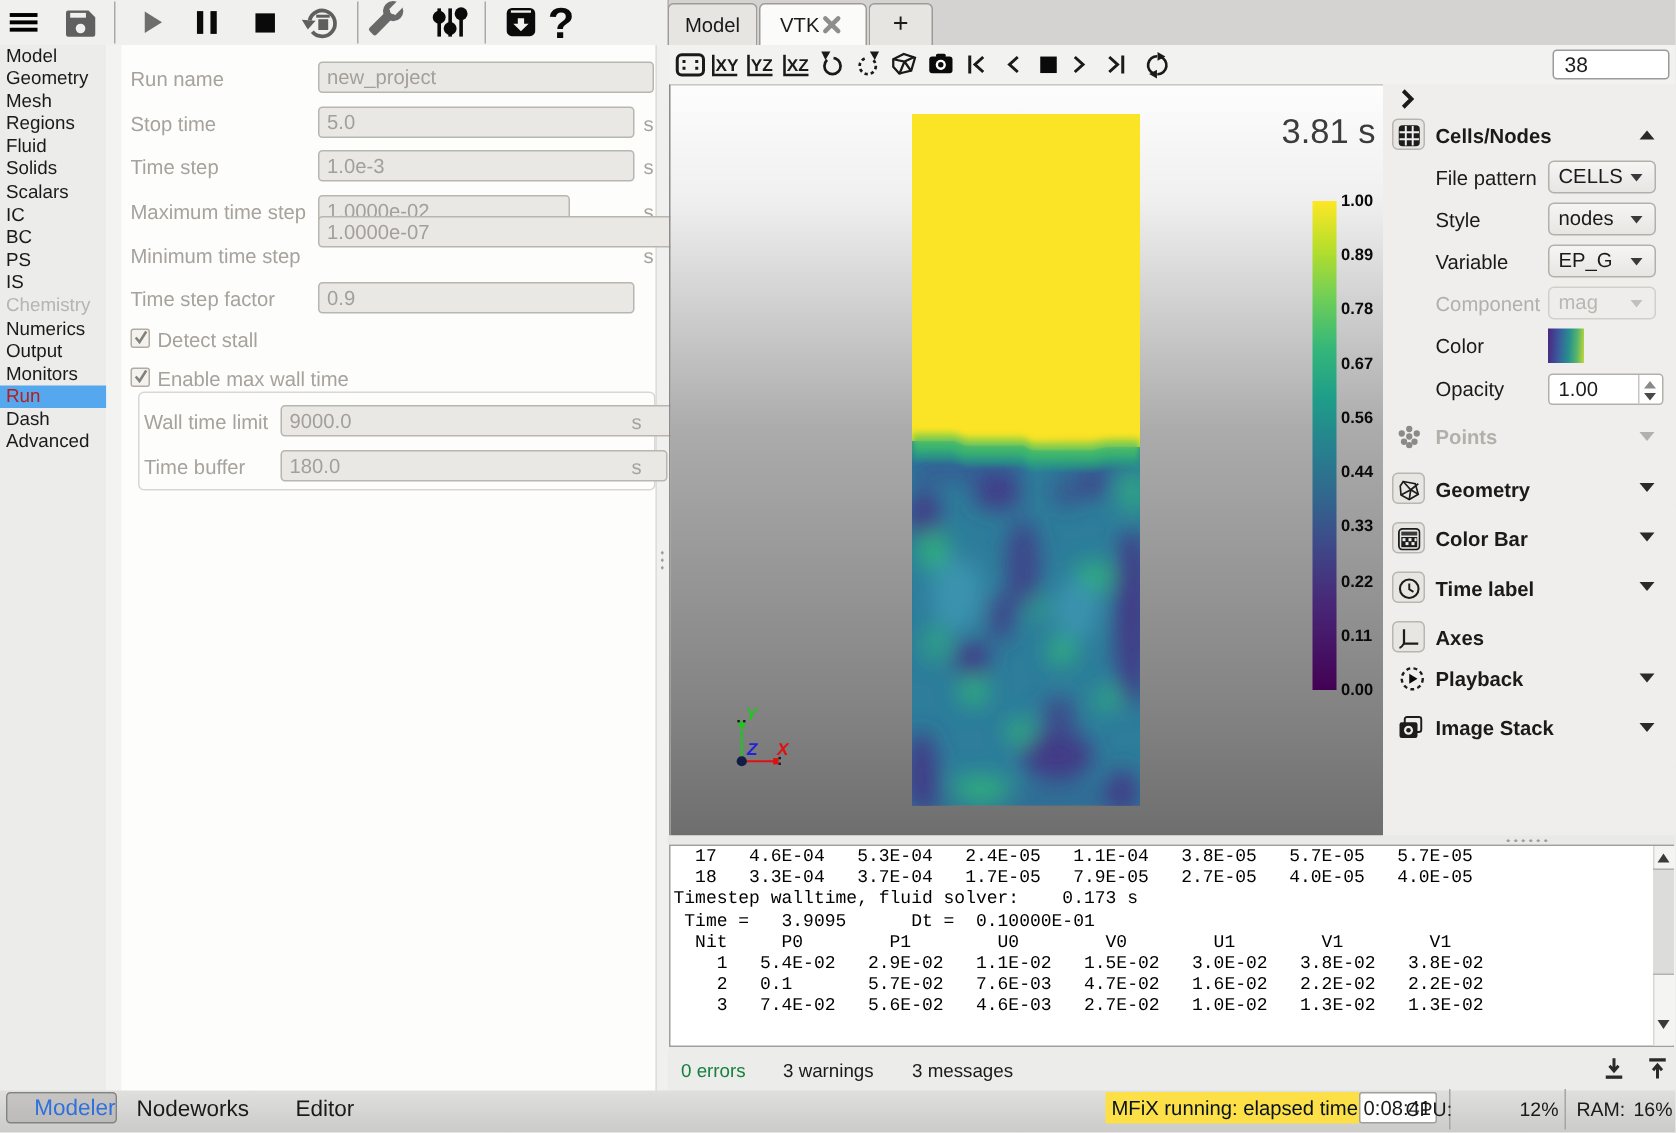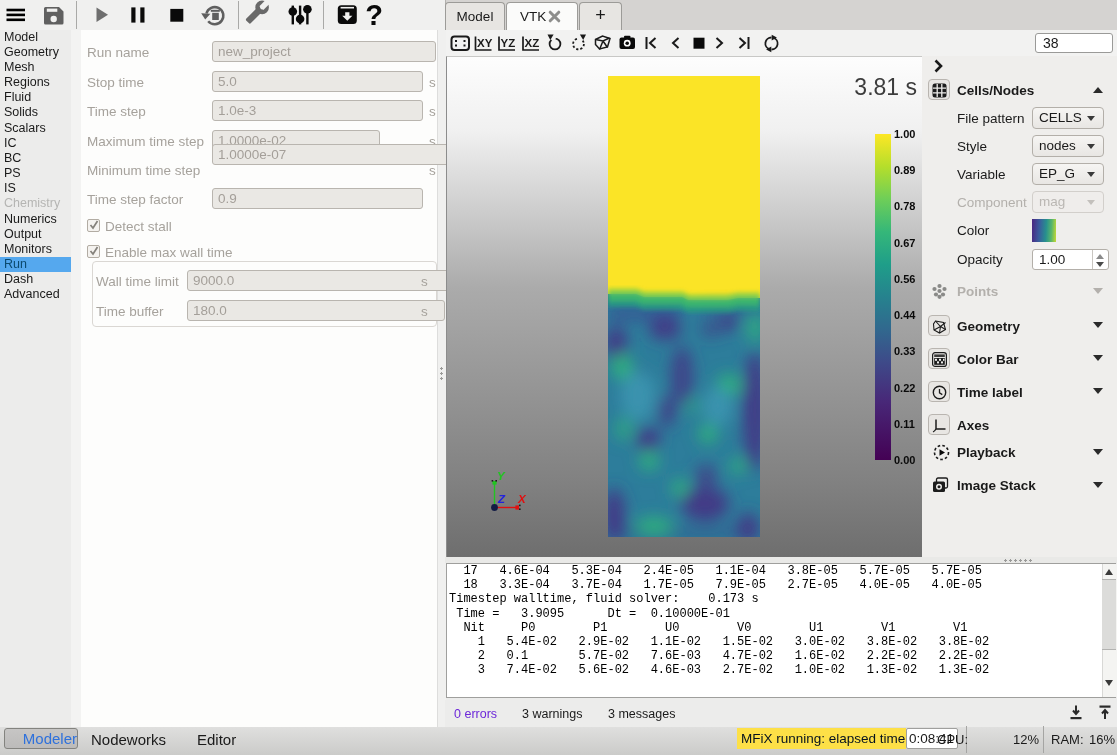--- a/index.html
+++ b/index.html
@@ -91,21 +91,21 @@
   <rect x="323" y="1" width="1" height="28" fill="#a9a9a7"></rect>
 
   <rect x="337.8" y="5.3" width="19" height="18.8" rx="3.5" fill="#0a0a0a"></rect>
   <rect x="340.6" y="6.9" width="13.4" height="1.6" fill="#f0f0ef"></rect>
   <path d="M345.2 12.2 h4.2 v3.6 h3 l-5.1 5 l-5.1-5 h3 z" fill="#f0f0ef"></path>
 
   <text x="374" y="25" font-family="Liberation Sans,sans-serif" font-size="29" font-weight="bold" fill="#0a0a0a" text-anchor="middle">?</text>
 </svg>
 <div class="abs" id="sidebar"></div>
 <div class="abs" id="navsel"></div>
-<div class="nav" style="top:29.5px">Model<br>Geometry<br>Mesh<br>Regions<br>Fluid<br>Solids<br>Scalars<br>IC<br>BC<br>PS<br>IS<br><span style="color:#b5b5b3">Chemistry</span><br>Numerics<br>Output<br>Monitors<br><span style="color:#0c4a6e">Run</span><br>Dash<br>Advanced</div>
+<div class="nav" style="top:29.5px">Model<br>Geometry<br>Mesh<br>Regions<br>Fluid<br>Solids<br>Scalars<br>IC<br>BC<br>PS<br>IS<br><span style="color:#b5b5b3">Chemistry</span><br>Numerics<br>Output<br>Monitors<br><span style="color:#b91c1c">Run</span><br>Dash<br>Advanced</div>
 <div class="abs" style="left:73px;top:372px;color:#9a9a98;font-size:11px">‹</div>
 
 <div class="tab" style="left:445px;width:60px">Model</div>
 <div class="tab" style="left:506px;width:72px;background:#fbfbfa;height:29px;text-align:left;padding-left:13px">VTK</div>
 <svg class="abs" style="left:548px;top:10px" width="13" height="13" viewBox="0 0 13 13">
     <path d="M2.2 2.2 L10.8 10.8 M10.8 2.2 L2.2 10.8" stroke="#8e8e8c" stroke-width="3" stroke-linecap="round"></path>
   </svg>
 <div class="tab" style="left:579px;width:43px;font-size:18px;line-height:25px">+</div>
 <div class="abs" id="form"></div>
 <div class="abs" style="left:71px;top:30px;width:10px;height:698px;background:#f3f3f2"></div>
@@ -398,21 +398,21 @@
   Nit     P0        P1        U0        V0        U1        V1        V1
     1   5.4E-02   2.9E-02   1.1E-02   1.5E-02   3.0E-02   3.8E-02   3.8E-02
     2   0.1       5.7E-02   7.6E-03   4.7E-02   1.6E-02   2.2E-02   2.2E-02
     3   7.4E-02   5.6E-02   4.6E-03   2.7E-02   1.0E-02   1.3E-02   1.3E-02</div>
 <div class="abs" id="csb"></div>
 <div class="abs" style="left:1003px;top:558.5px;width:30px;height:3px;background-image:radial-gradient(circle,#9a9a98 1px,transparent 1.1px);background-size:5px 3px"></div>
 <div class="abs" style="left:1104.5px;top:569px;width:0;height:0;border-left:4.5px solid transparent;border-right:4.5px solid transparent;border-bottom:6px solid #3a3a3a"></div>
 <div class="abs" style="left:1104.5px;top:680px;width:0;height:0;border-left:4.5px solid transparent;border-right:4.5px solid transparent;border-top:6px solid #3a3a3a"></div>
 <div class="abs" style="left:1102px;top:579px;width:14px;height:71px;background:#dcdcda;border-top:1px solid #b3b3b1;border-bottom:1px solid #b3b3b1;box-sizing:border-box"></div>
 <div class="abs" id="statusrow"></div>
-<div class="btext" style="left:454px;top:707px;color:#6d28d9;font-size:12.5px">0 errors</div>
+<div class="btext" style="left:454px;top:707px;color:#15803d;font-size:12.5px">0 errors</div>
 <div class="btext" style="left:522px;top:707px;font-size:12.5px">3 warnings</div>
 <div class="btext" style="left:608px;top:707px;font-size:12.5px">3 messages</div>
 <svg class="abs" style="left:1068px;top:704px" width="16" height="16" viewBox="0 0 16 16">
   <path d="M8 1.5 v8 M5 6.5 L8 10 L11 6.5" stroke="#2a2a2a" stroke-width="2" fill="none"></path>
   <rect x="2.5" y="13" width="11" height="2.2" fill="#2a2a2a"></rect>
 </svg>
 <svg class="abs" style="left:1097px;top:704px" width="16" height="16" viewBox="0 0 16 16">
   <rect x="2.5" y="1.5" width="11" height="2.2" fill="#2a2a2a"></rect>
   <path d="M8 6.5 v8.5 M5 9.5 L8 6 L11 9.5" stroke="#2a2a2a" stroke-width="2" fill="none"></path>
 </svg>

